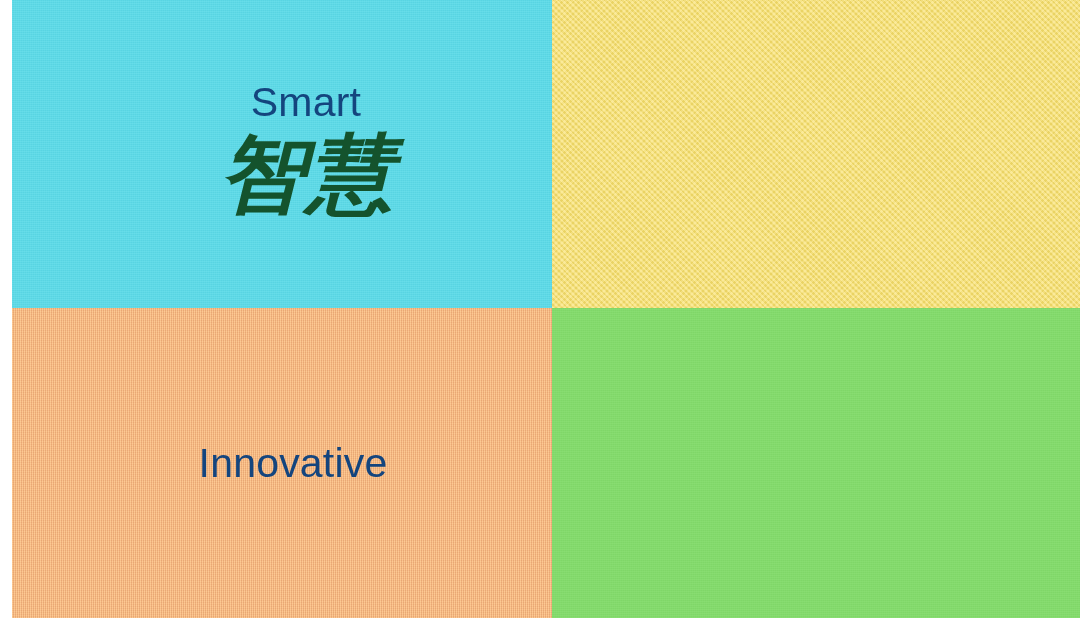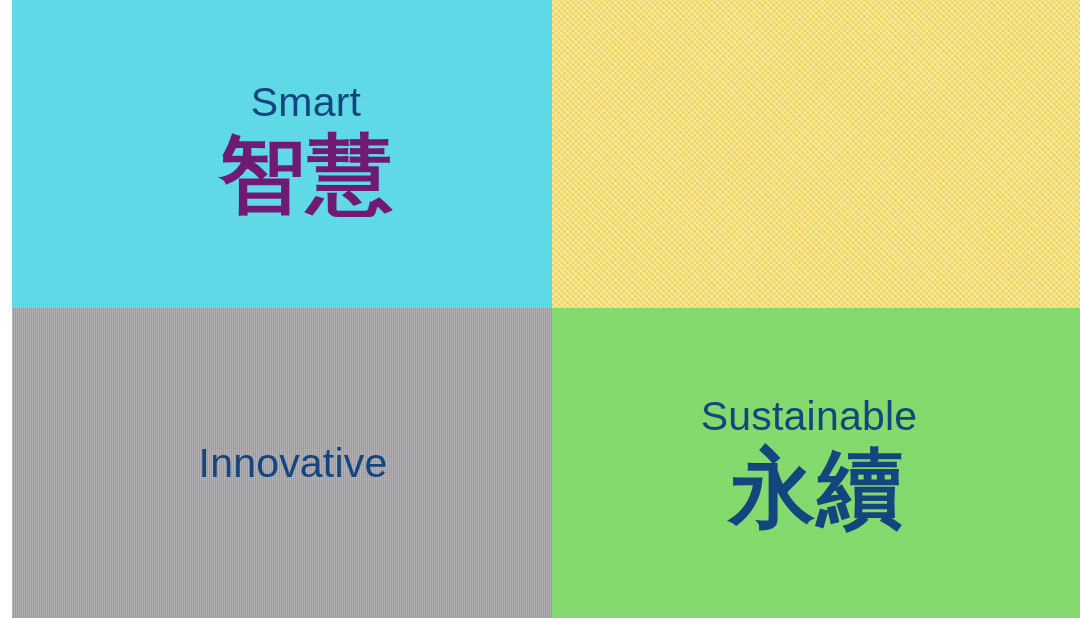--- a/index.html
+++ b/index.html
@@ -115,37 +115,33 @@
 </head>
 <body>
 
 <div id="canvas">
   <div class="grid">
 
     <div class="quad q-cyan" style="background:#5BDAE8;">
       <div class="texture"></div>
       <div class="word-block">
         <span class="word-en" style="color:#14457E;">Smart</span>
-        <span class="word-zh" style="color:#701a75;">智慧</span>
+        <span class="word-zh" style="color:#14532d;font-style:italic;">智慧</span>
       </div>
     </div>
 
     <div class="quad q-yellow" style="background:#F8E06A;">
       <div class="texture"></div>
     </div>
 
-    <div class="quad q-purple" style="background:#a3a3a3;">
+    <div class="quad q-purple" style="background:#fdba74;">
       <div class="texture"></div>
       <div class="word-block">
         <span class="word-en" style="color:#14457E;">Innovative</span>
       </div>
     </div>
 
     <div class="quad q-green" style="background:#82DB6A;">
       <div class="texture"></div>
-      <div class="word-block">
-        <span class="word-en" style="color:#14457E;">Sustainable</span>
-        <span class="word-zh" style="color:#14457E;">永續</span>
-      </div>
     </div>
 
   </div>
 </div>
 
 </body></html>

